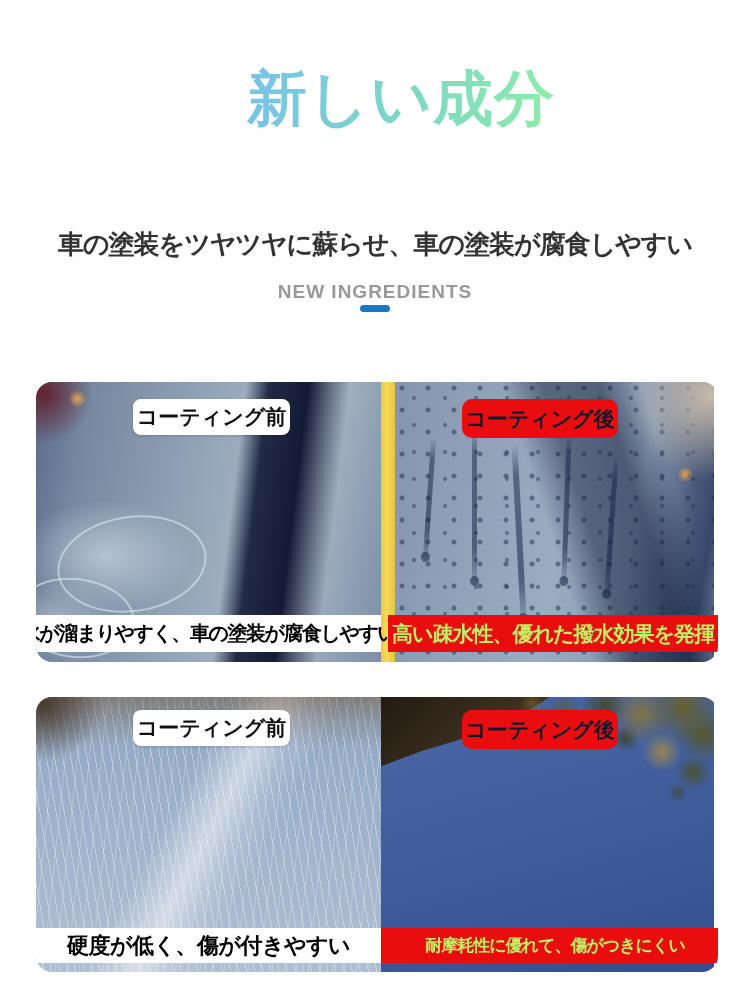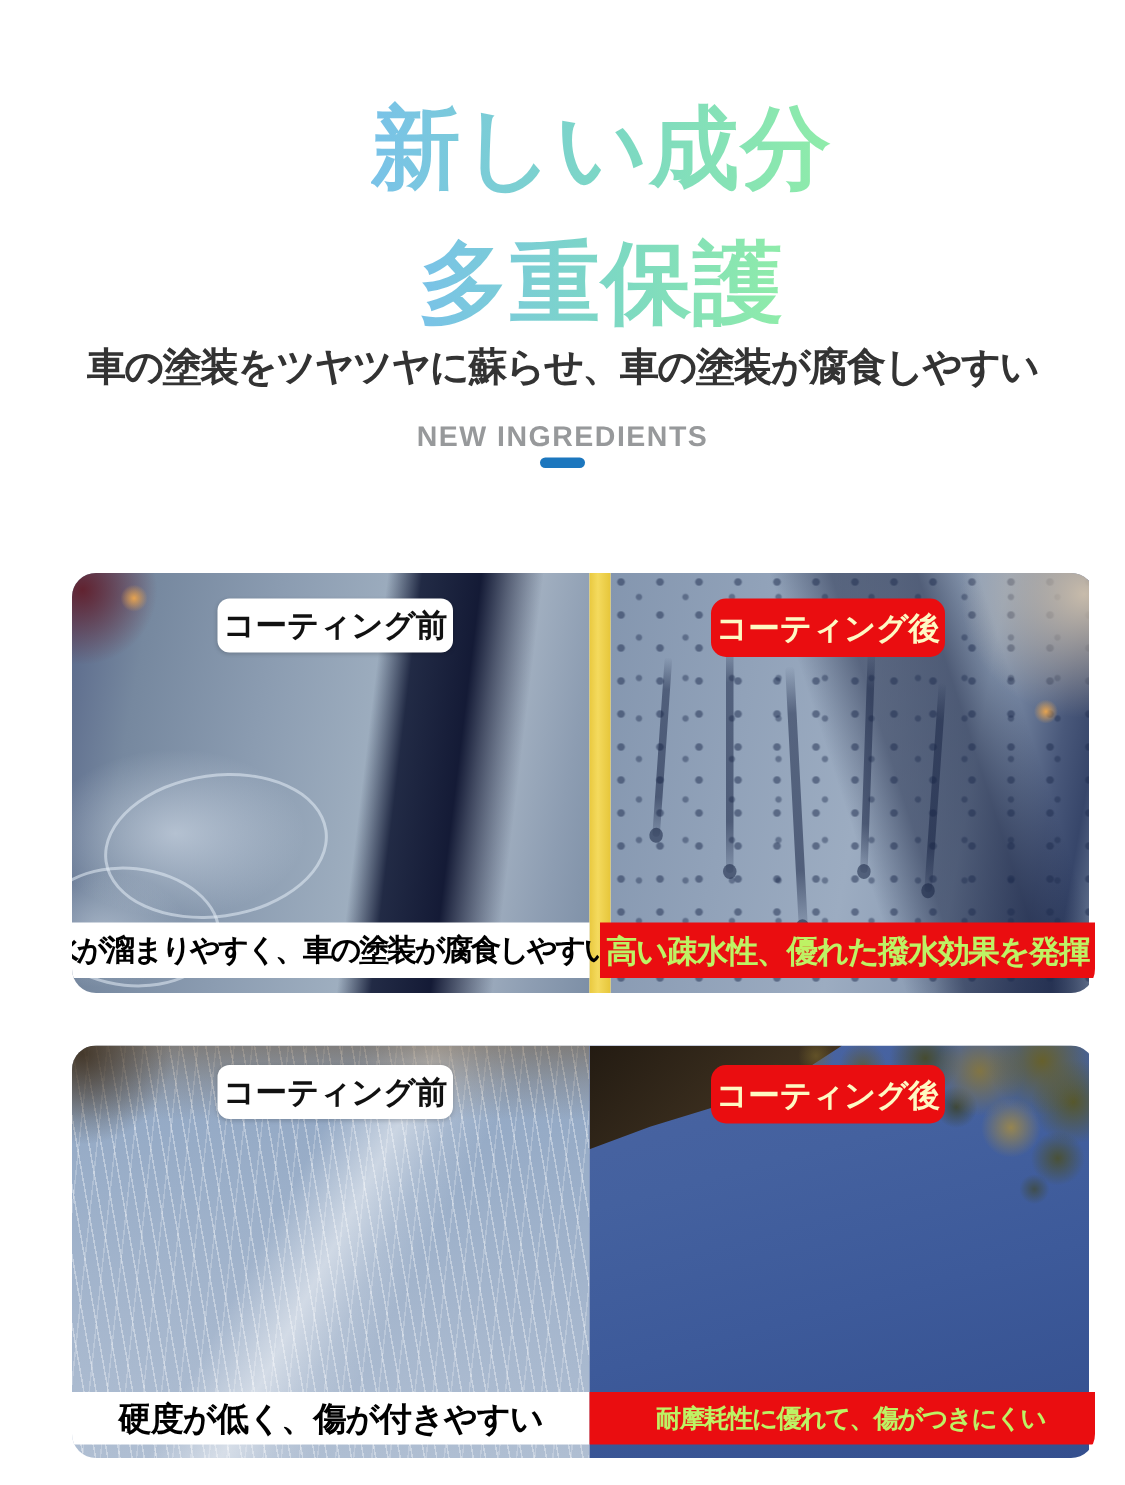--- a/index.html
+++ b/index.html
@@ -11,21 +11,21 @@
   .title-line { display:inline-block; font-size:60px; font-weight:800; letter-spacing:1px;
     background:linear-gradient(90deg,#79c2e8 0%,#7dd9c2 55%,#8feca9 100%);
     -webkit-background-clip:text; background-clip:text; color:transparent; }
   .subtitle { position:absolute; top:227px; left:0; width:100%; text-align:center;
     font-size:26px; font-weight:700; color:#333; letter-spacing:-1px; }
   .eyebrow { position:absolute; top:281px; left:0; width:100%; text-align:center;
     font-size:19px; font-weight:700; color:#97999b; letter-spacing:1px; }
   .accent-bar { position:absolute; top:305px; left:360px; width:30px; height:7px; border-radius:3.5px; }
 
   
-  .panel { position:absolute; left:48px; width:682px; border-radius:16px; overflow:hidden;text-decoration:underline; }
+  .panel { position:absolute; left:36px; width:682px; border-radius:16px; overflow:hidden;text-decoration:underline; }
   .panel-1 { top:382px; height:280px; }
   .panel-2 { top:697px; height:275px; }
   .half { position:absolute; top:0; height:100%; }
   .half-left { left:0; width:345px; }
   .half-right { right:0; }
   .p1 .half-right { left:359px; width:319px; }
   .p2 .half-right { left:345px; width:333px; }
   .divider-yellow { position:absolute; left:345px; top:0; width:14px; height:100%;
     background:linear-gradient(to right,#e9c93f,#f4da5e 40%,#e6c63a); }
 
@@ -98,42 +98,41 @@
       radial-gradient(circle 9px at 52% 18%, rgba(200,164,70,.55), rgba(200,164,70,0) 11px),
       radial-gradient(circle 8px at 86% 56%, rgba(64,68,26,.6), rgba(64,68,26,0) 10px),
       radial-gradient(circle 7px at 20% 12%, rgba(80,76,32,.5), rgba(80,76,32,0) 9px);
   }
 
   
   .tag { position:absolute; display:flex; align-items:center; justify-content:center;
     font-weight:700; }
   .tag-before { left:97px; width:157px; height:36px; background:#ffffff; color:#111;
     border-radius:8px; font-size:21px; box-shadow:0 1px 3px rgba(0,0,0,.18); }
-  .tag-after { left:426px; width:156px; height:39px; color:#fef9c3; border-radius:10px; font-size:21px; }
+  .tag-after { left:426px; width:156px; height:39px; color:#0f172a; border-radius:10px; font-size:21px; }
   .p1 .tag { top:17px; } .p2 .tag { top:13px; }
 
   .cap { position:absolute; display:flex; align-items:center; justify-content:center;
     font-weight:700; white-space:nowrap; }
   .cap-before { left:0; background:#ffffff; color:#000; }
   .cap-after { right:0; color:#bef264;margin-top:43px; }
   .p1 .cap { bottom:10px; height:37px; }
   .p1 .cap-before { width:345px; font-size:20px; letter-spacing:-1.5px; }
   .p1 .cap-after { left:352px; font-size:21px; letter-spacing:-1px; }
   .p2 .cap { bottom:9px; height:35px; }
   .p2 .cap-before { width:345px; font-size:22px; letter-spacing:-0.5px; }
   .p2 .cap-after { left:345px; font-size:17px; letter-spacing:-1px;padding-left:11px; }
 </style>
 </head>
 <body>
 
 <div class="page">
 
   <div class="title">
     <span class="title-line">新しい成分</span><br>
-    <span class="title-line">多重保護</span>
   </div>
   <div class="subtitle">車の塗装をツヤツヤに蘇らせ、車の塗装が腐食しやすい</div>
   <div class="eyebrow">NEW INGREDIENTS</div>
   <div class="accent-bar" style="background: rgb(28, 119, 190);"></div>
 
   <div class="panel panel-1 p1">
     <div class="half half-left p1-left-bg">
       <div class="puddle-ring ring-a"></div>
       <div class="puddle-ring ring-b"></div>
       <div class="p1-dark-band"></div>

